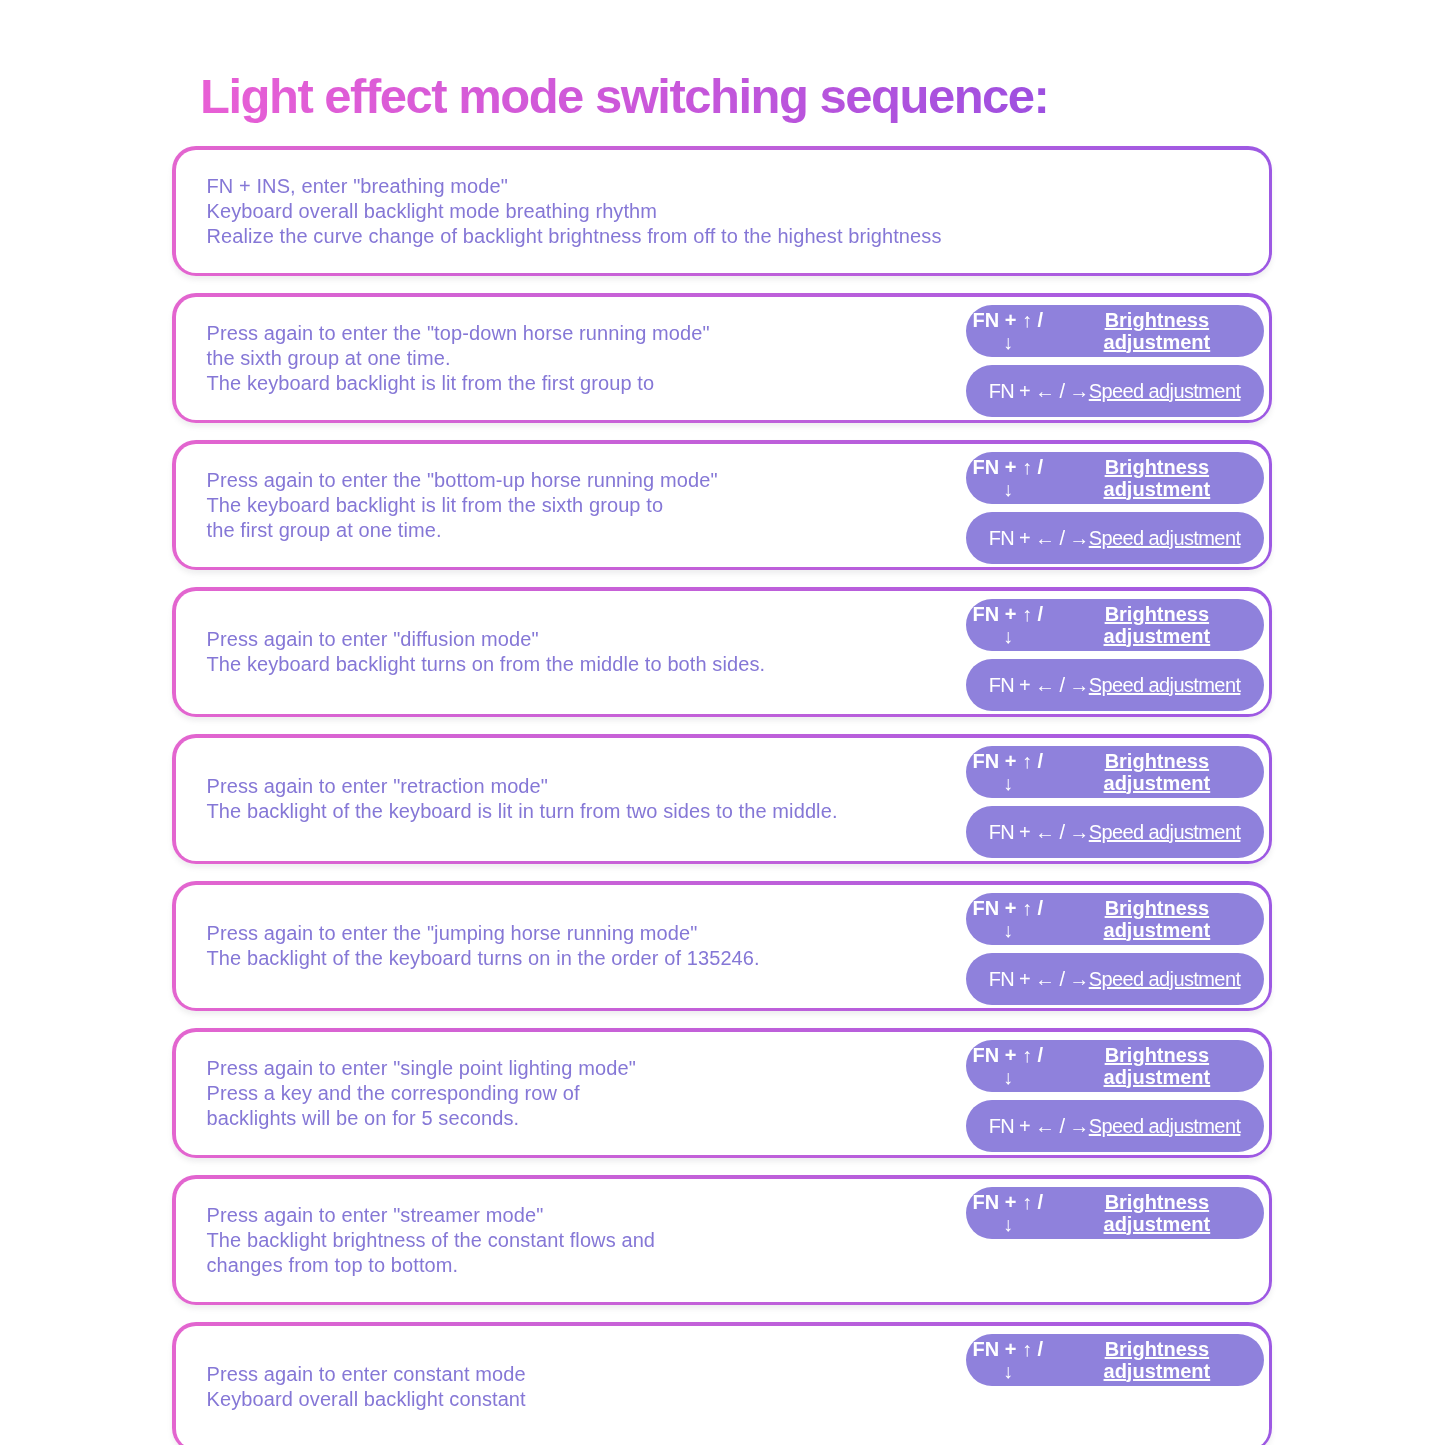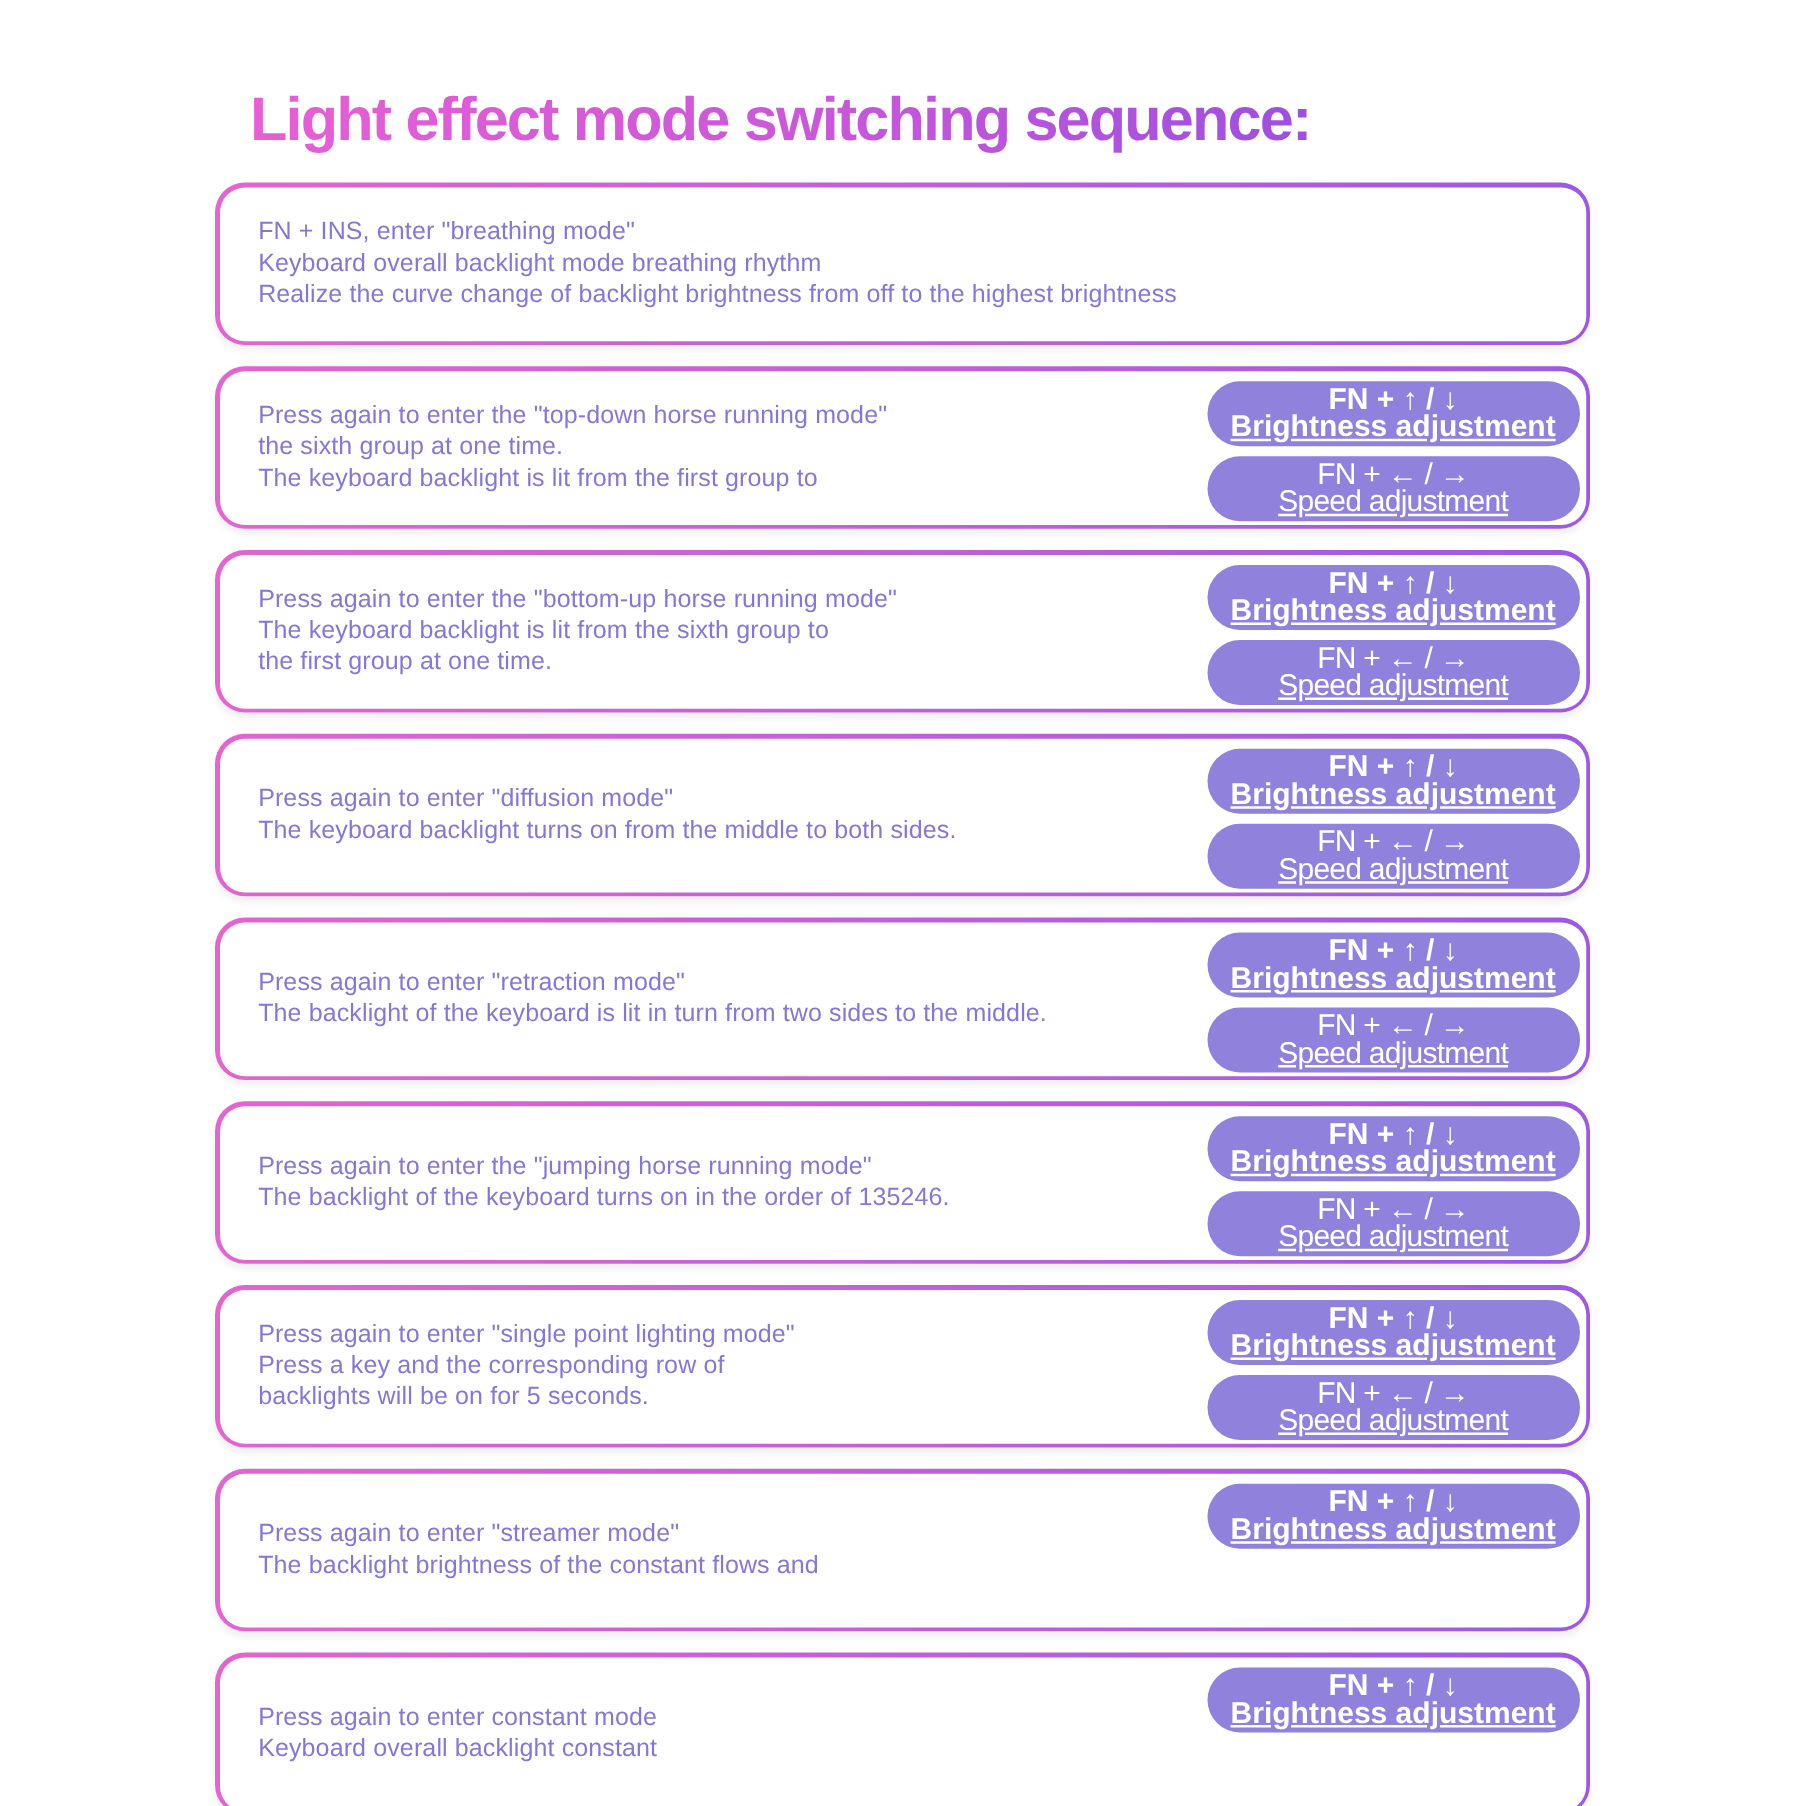--- a/index.html
+++ b/index.html
@@ -70,24 +70,24 @@
     gap: 8px;
   }
   .pill {
     box-sizing: border-box;
     width: 298px;
     height: 52px;
     border-radius: 26px;
     background: #8f81dc;
     color: #ffffff;
     display: flex;
-    flex-direction: column;
+    flex-direction: row;
     align-items: center;
     justify-content: center;
-    font-size: 24px;
+    font-size: 20px;
     line-height: 22px;
     text-align: center;
   }
   .pill .pill-keys { font-weight: 700; }
   .pill .pill-label { font-weight: 700; text-decoration: underline; }
   .pill.speed .pill-keys,
   .pill.speed .pill-label { font-weight: 400; letter-spacing: -0.6px; }
 </style>
 </head>
 <body>
@@ -222,20 +222,21 @@
           </div>
         </div>
       </div>
     </section>
 
     <section class="box">
       <div class="box-inner">
         <div class="box-text">
           <p>Press again to enter "streamer mode"</p>
           <p>The backlight brightness of the constant flows and</p>
+          <p>changes from top to bottom.</p>
         </div>
         <div class="pill-stack">
           <div class="pill">
             <span class="pill-keys">FN + ↑ / ↓</span>
             <span class="pill-label">Brightness adjustment</span>
           </div>
         </div>
       </div>
     </section>
 

